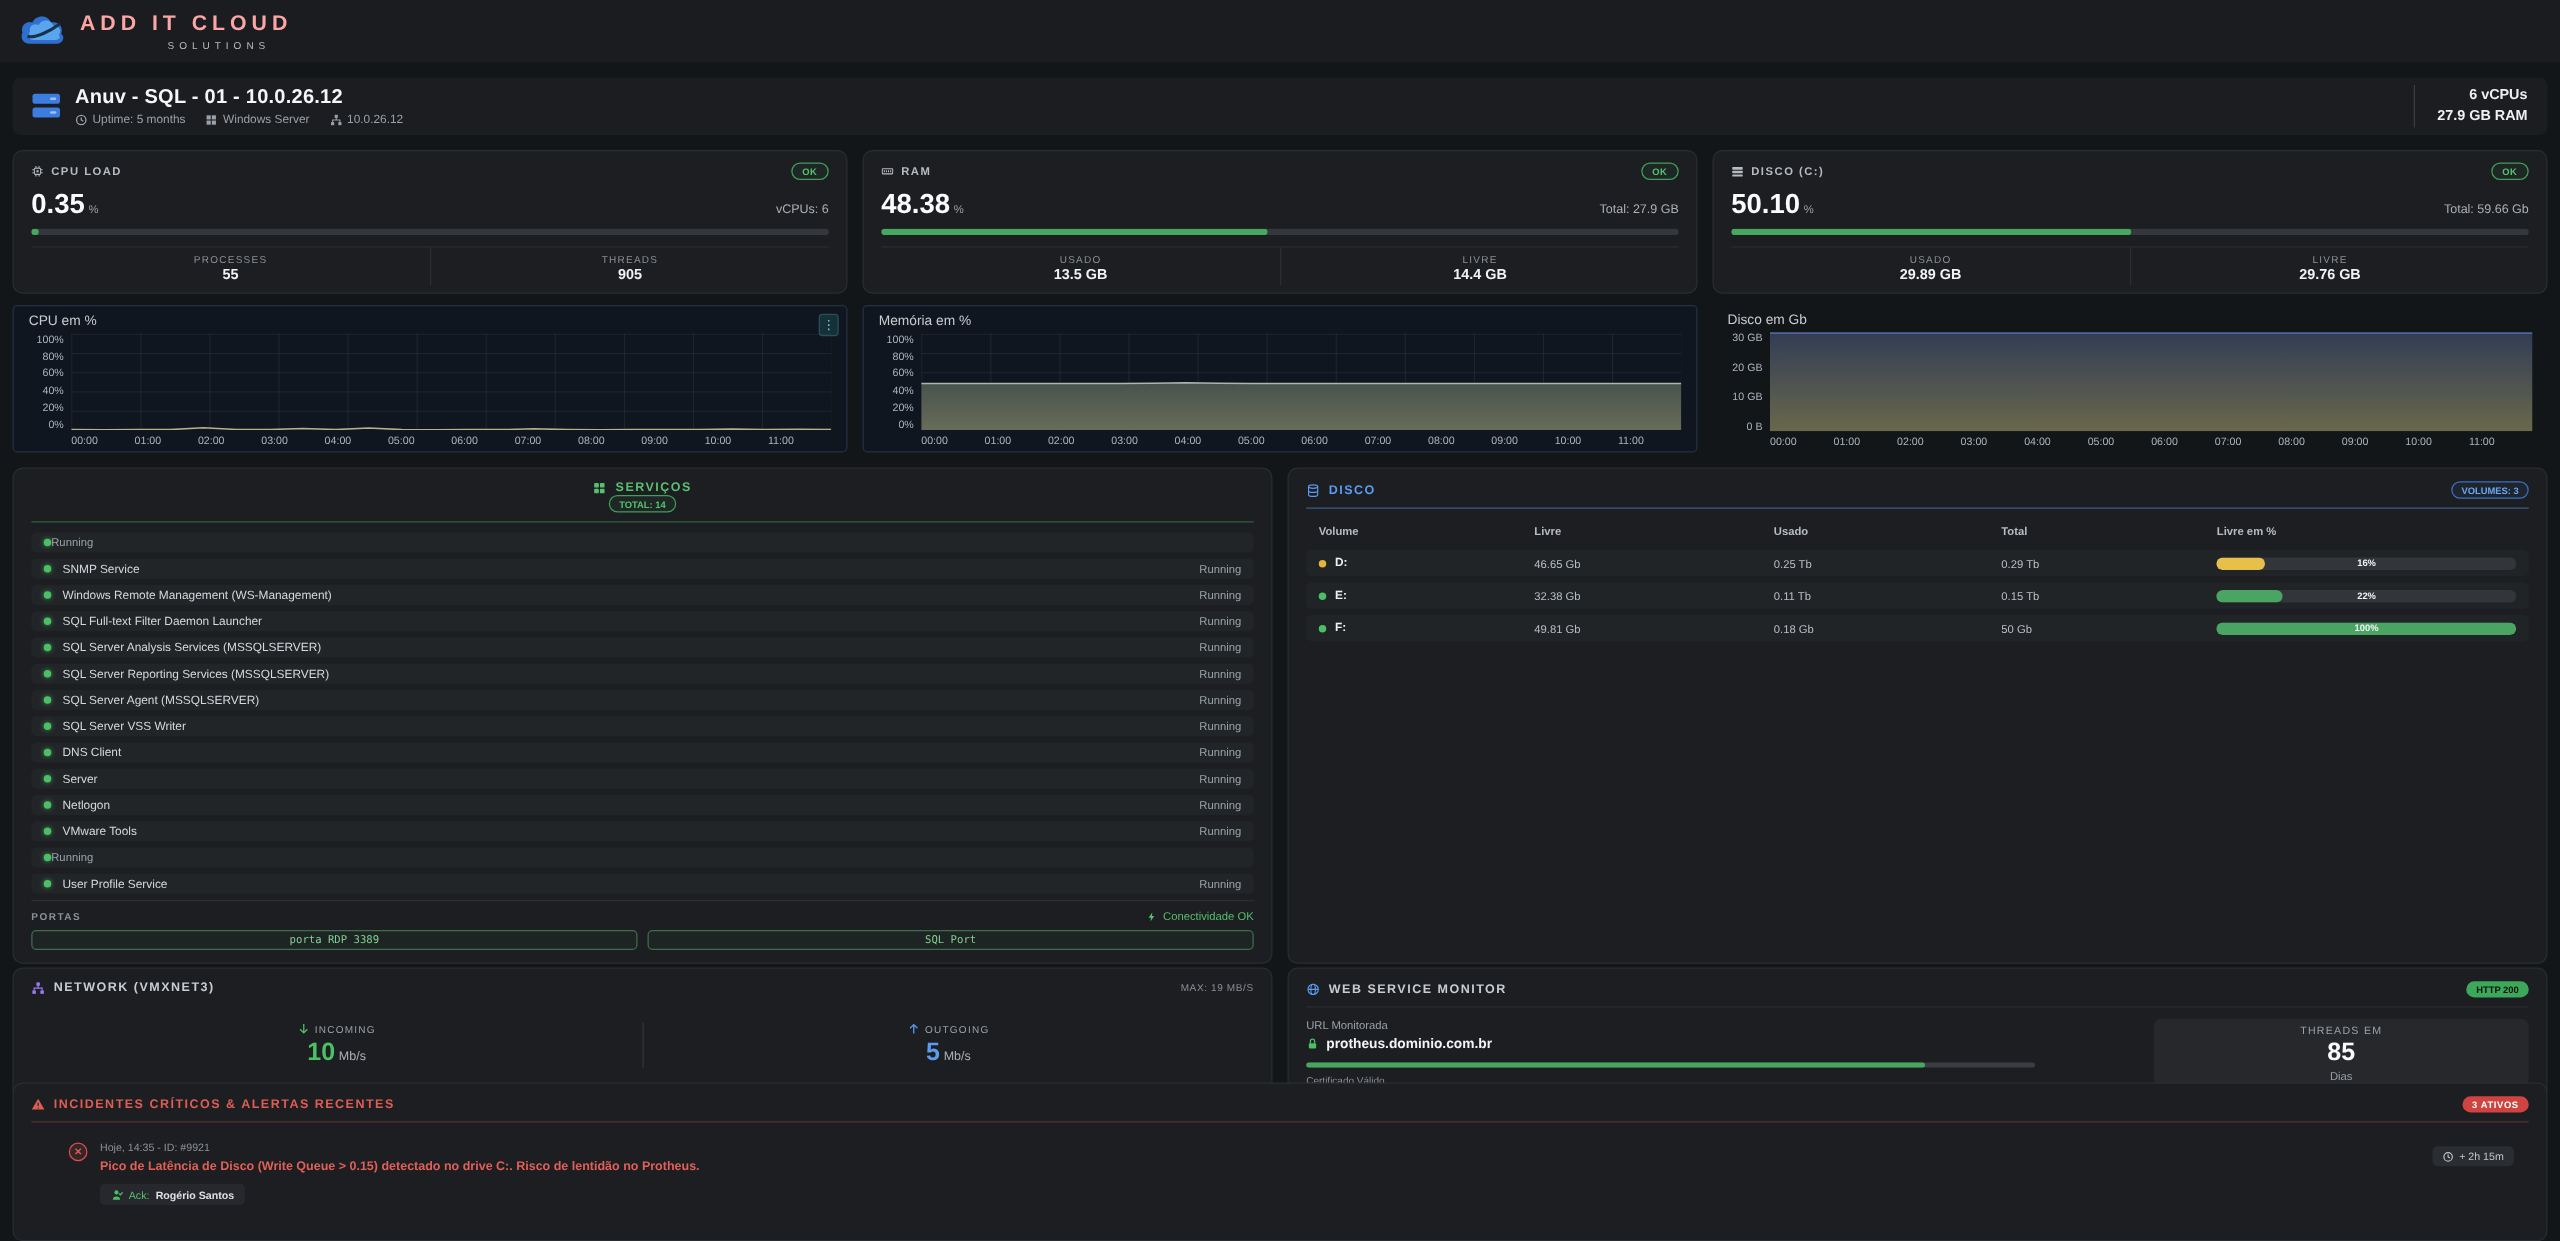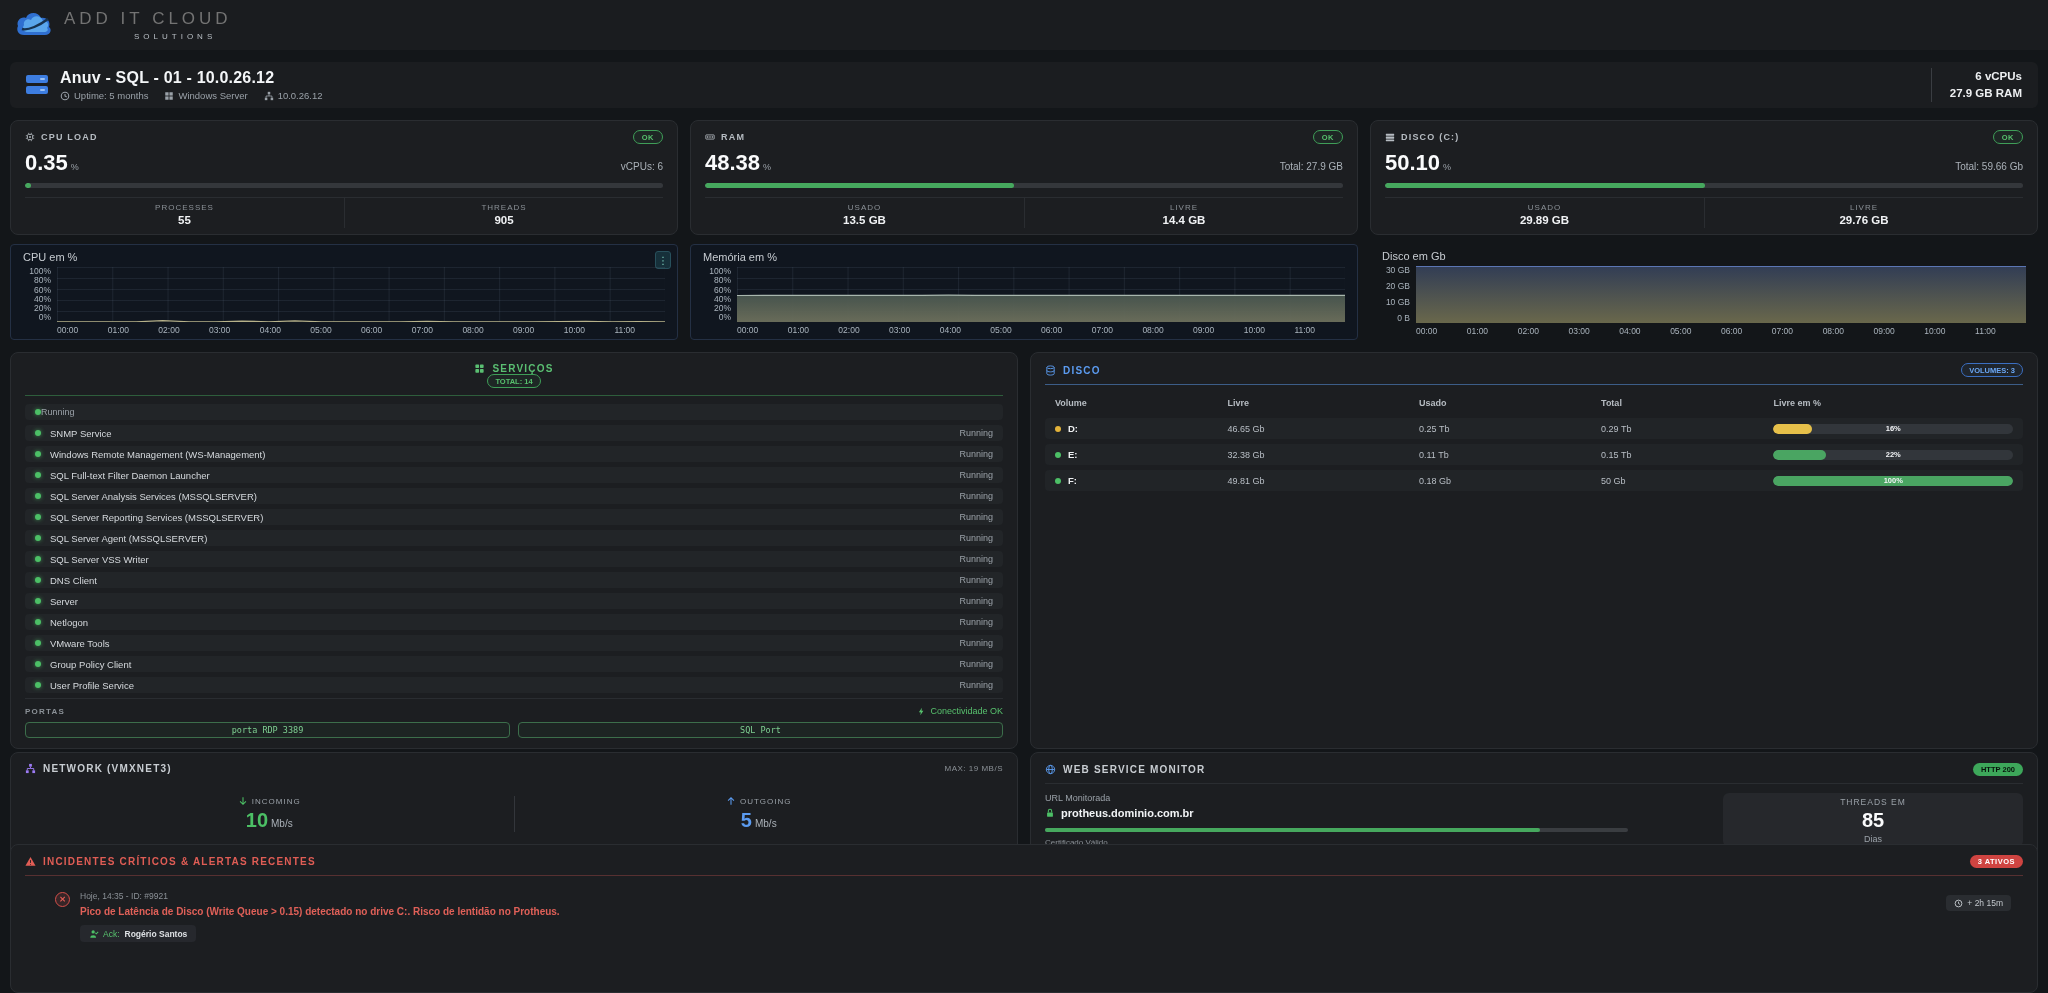--- a/index.html
+++ b/index.html
@@ -8,21 +8,21 @@
     background:#131619; color:#e4e7ea;
     font-family:"Liberation Sans", sans-serif;
     display:flex; flex-direction:column; gap:12px;
   }
   .mx { margin-left:10px; margin-right:10px; }
 
   
   .topbar { height:50px; flex:0 0 auto; background:#1a1c1f; display:flex; align-items:center; padding:4px 14px; }
   .brand { display:flex; align-items:flex-start; gap:8px; }
   .brand-text { display:flex; flex-direction:column; }
-  .brand-name { font-size:17px; font-weight:400; letter-spacing:4px; color:#737373; }
+  .brand-name { font-size:17px; font-weight:700; letter-spacing:4px; color:#fca5a5; }
   .brand-tagline { font-size:8px; letter-spacing:4px; color:#b9bfc5; margin-left:70px; margin-top:3px; }
 
   
   .server-bar { height:46px; flex:0 0 auto; background:#1b1d20; border-radius:6px;
     display:flex; align-items:center; justify-content:space-between; padding:6px 16px; }
   .server-left { display:flex; align-items:center; gap:12px; }
   .server-icon { width:22px; height:20px; display:flex; flex-direction:column; gap:3px; }
   .server-icon i { display:block; height:8px; border-radius:2px; background:#3d7de0; position:relative; }
   .server-icon i::after { content:""; position:absolute; right:3px; top:3px; width:5px; height:2px; background:#9cc2f5; border-radius:1px; }
   .server-title { font-size:16px; font-weight:700; color:#f4f6f8; letter-spacing:.2px; }
@@ -42,21 +42,21 @@
   .side-label { font-size:10px; color:#aab1b8; }
   .hbar { height:5px; background:#34373b; border-radius:3px; margin-top:7px; overflow:hidden; }
   .hbar i { display:block; height:100%; background:#46a85e; border-radius:3px; }
   .card-stats { border-top:1px solid #2a2d31; margin-top:9px; display:grid; grid-template-columns:1fr 1fr; }
   .cstat { text-align:center; padding:5px 0 2px; }
   .cstat + .cstat { border-left:1px solid #2a2d31; }
   .cstat .lb { font-size:8px; letter-spacing:1px; color:#8b9197; }
   .cstat .vl { font-size:11.5px; font-weight:700; color:#f0f2f4; margin-top:2px; }
 
   
-  .charts-row { height:96px; flex:0 0 auto; display:grid; grid-template-columns:1fr 1fr 1fr; gap:12px; }
+  .charts-row { height:118px; flex:0 0 auto; display:grid; grid-template-columns:1fr 1fr 1fr; gap:12px; }
   .chart-panel { position:relative; border-radius:4px; padding:6px 12px 4px 8px; display:flex; flex-direction:column; }
   .chart-panel.boxed { background:#10161f; border:1px solid #243044; }
   .chart-title { font-size:11px; color:#c7ccd1; margin-bottom:4px; padding-left:4px; }
   .chart-body { flex:1; display:flex; min-height:0; }
   .y-labels { width:38px; display:flex; flex-direction:column; justify-content:space-between; text-align:right; padding-right:6px; font-size:8.5px; color:#aab4bd; line-height:1; }
   .plot { flex:1; position:relative; }
   .plot.grid-on { background-image:
       linear-gradient(to right, rgba(120,140,165,.13) 1px, transparent 1px),
       linear-gradient(to bottom, rgba(120,140,165,.13) 1px, transparent 1px);
     background-size:9.0909% 100%, 100% 20%; }
@@ -496,21 +496,20 @@
         </div>
 
         <div class="svc-row">
           <span class="dot green"></span>
           <span class="svc-name">VMware Tools</span>
           <span class="svc-status">Running</span>
         </div>
 
         <div class="svc-row">
           <span class="dot green"></span>
-          <span class="svc-name">Group Policy Client</span>
           <span class="svc-status">Running</span>
         </div>
 
         <div class="svc-row">
           <span class="dot green"></span>
           <span class="svc-name">User Profile Service</span>
           <span class="svc-status">Running</span>
         </div>
       </div>
 

